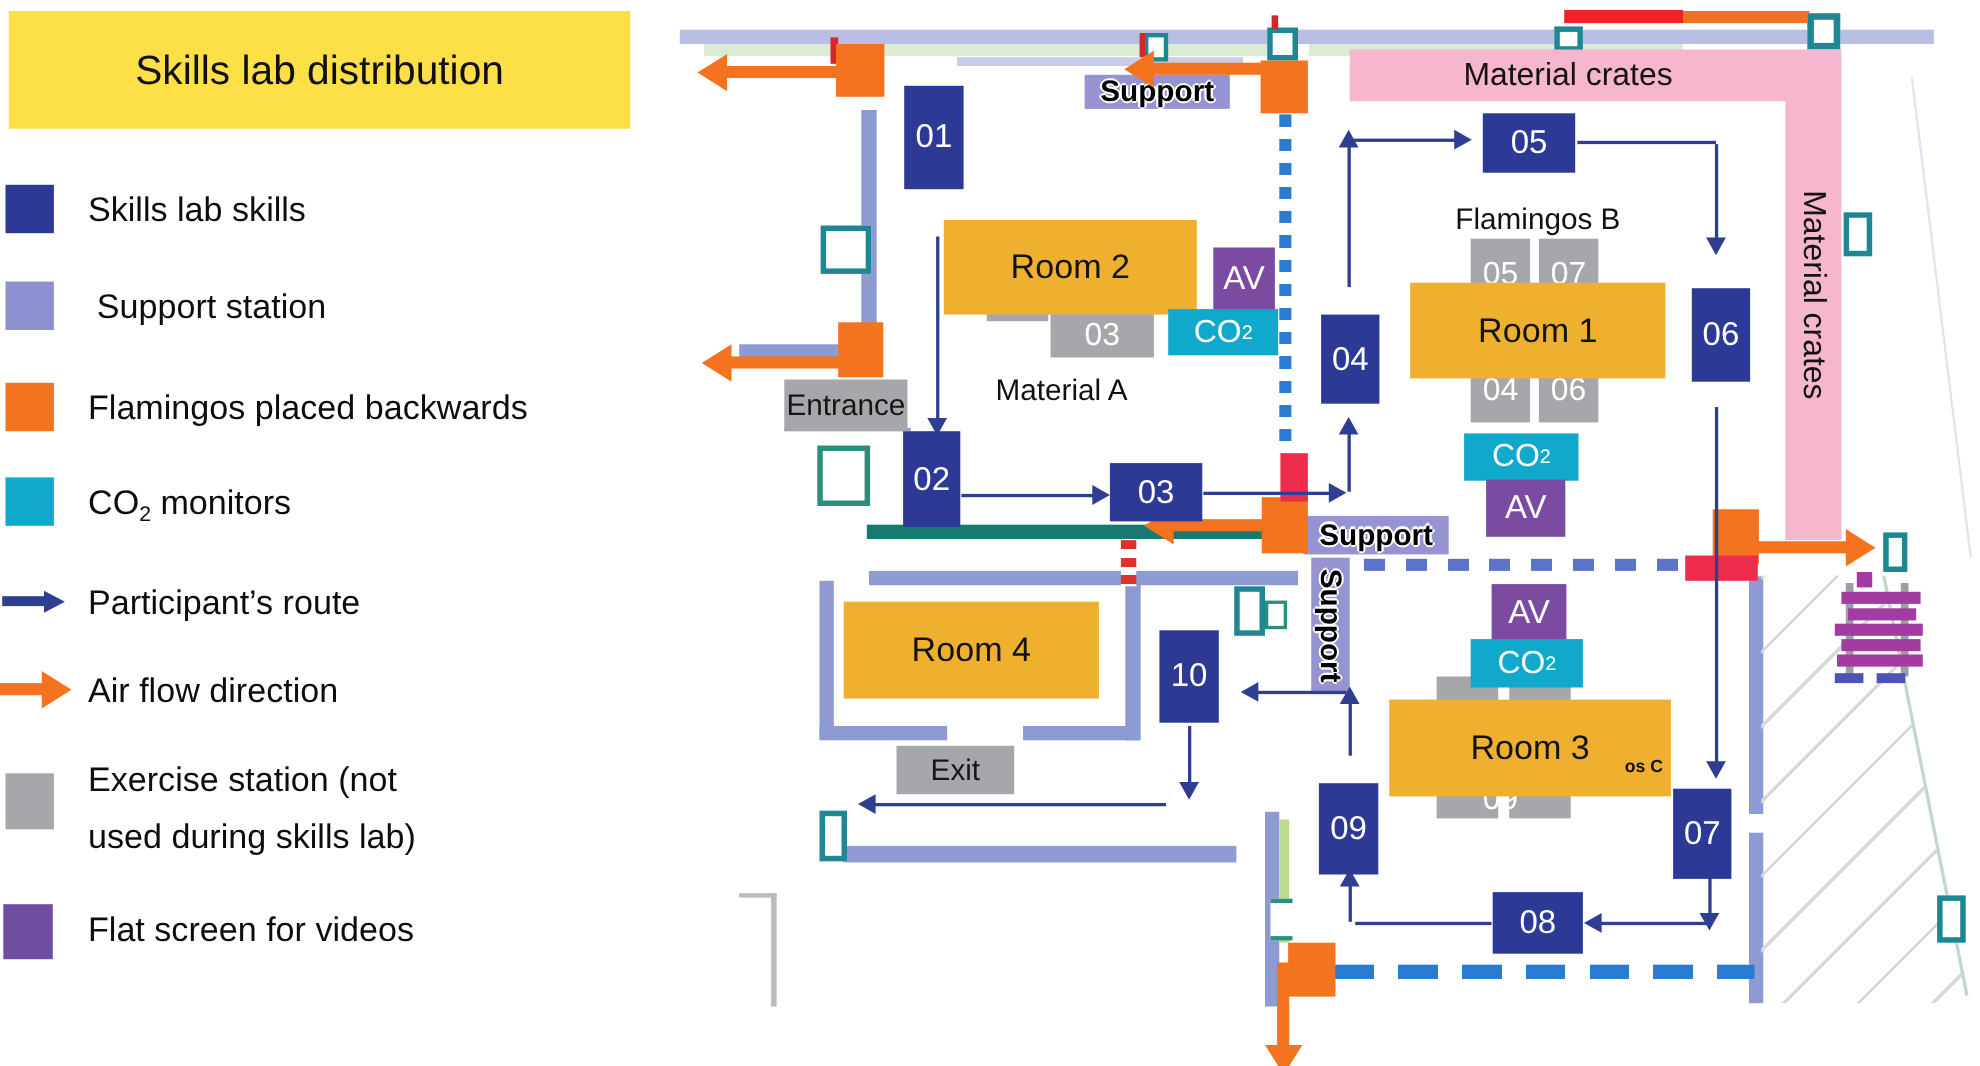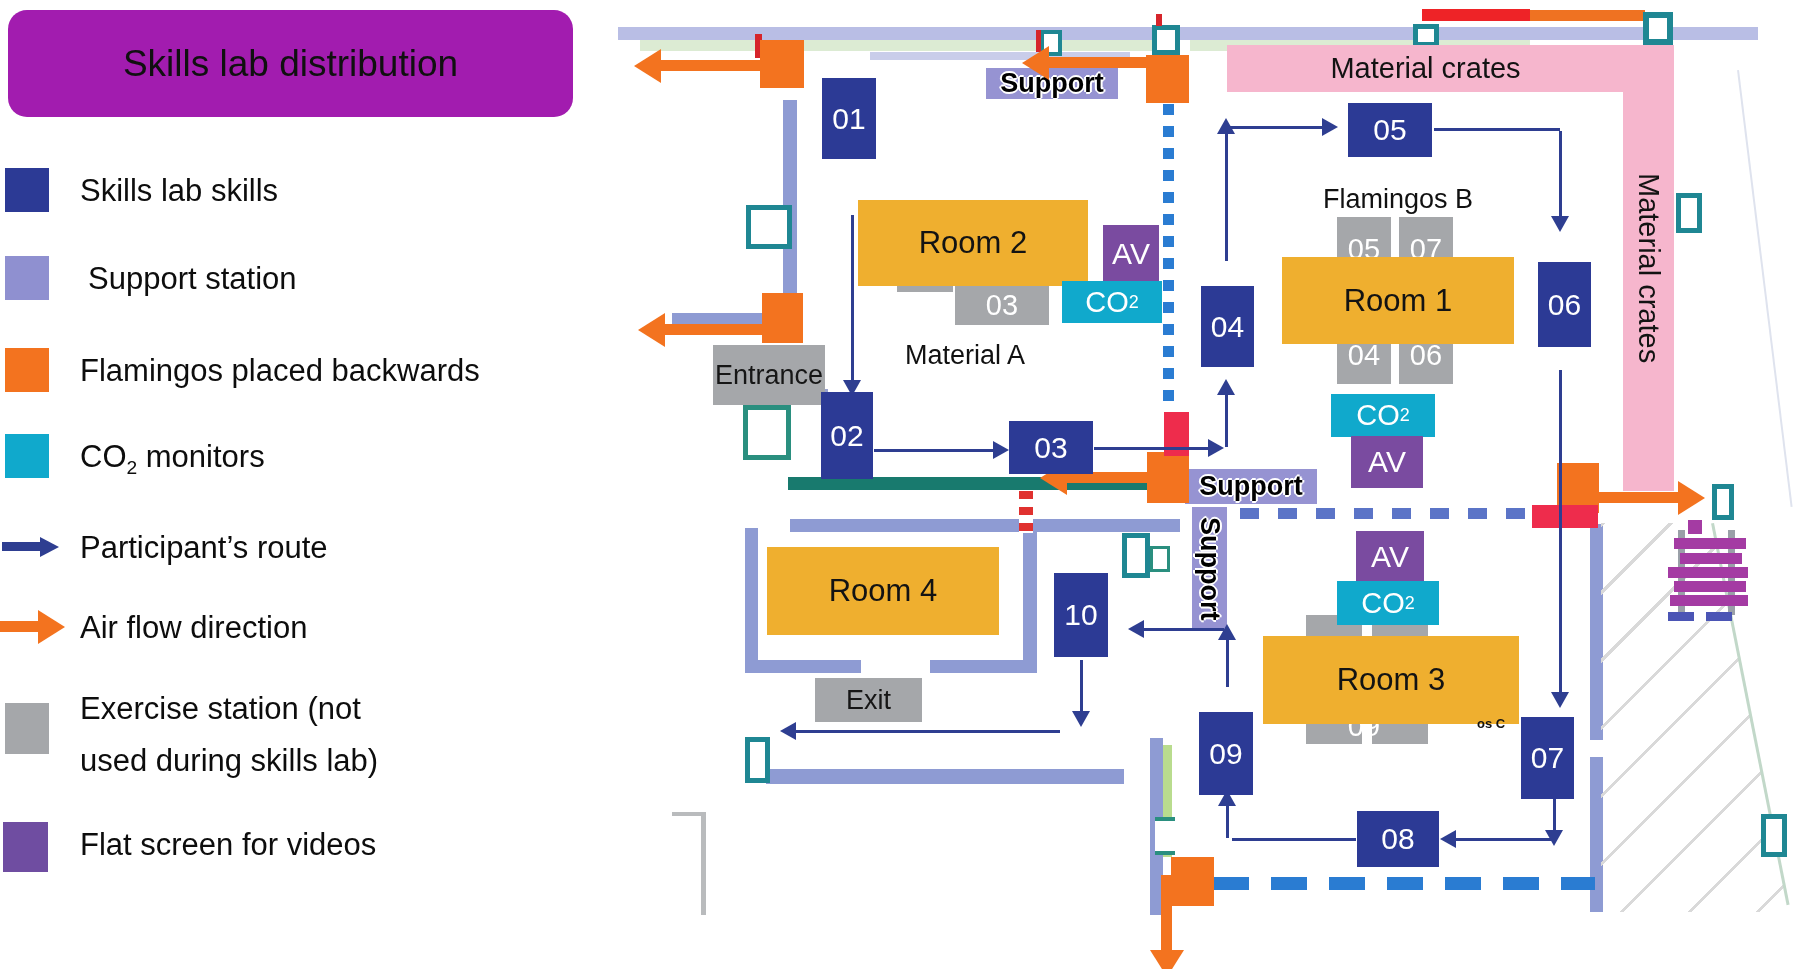--- a/index.html
+++ b/index.html
@@ -1,21 +1,21 @@
 <!DOCTYPE html>
 <html><head>
 <meta charset="utf-8">
 <style>
   html,body{margin:0;padding:0;background:#fff;}
   #stage{position:relative;width:1800px;height:969px;background:#fff;overflow:hidden;
          font-family:"Liberation Sans",sans-serif;color:#111;}
   .abs{position:absolute;}
   
-  .lg-title{background:#a21caf;display:flex;align-items:center;justify-content:center;
-            font-size:37px;color:#101010;border-radius:19px;}
+  .lg-title{background:#fde047;display:flex;align-items:center;justify-content:center;
+            font-size:37px;color:#101010;}
   .lg-text{font-size:31px;color:#0d0d0d;white-space:nowrap;}
   .sw{width:44px;height:44px;}
   
   .station{background:#2c3a95;color:#fff;display:flex;align-items:center;justify-content:center;
            font-size:30px;}
   .gray{background:#a5a7aa;color:#fff;font-size:29px;}
   .room{background:#efaf2f;color:#131313;display:flex;align-items:center;justify-content:center;
         font-size:31px;}
   .cyanbox{background:#10a9cc;color:#fff;display:flex;align-items:center;justify-content:center;
            font-size:29px;}
@@ -183,25 +183,25 @@
   <div class="abs avbox" style="left:1356px;top:531px;width:68px;height:52px;">AV</div>
   <div class="abs cyanbox" style="left:1337px;top:581px;width:102px;height:44px;">
       <span>CO</span>
       <span class="sub">2</span>
     </div>
 
   <div class="abs supbox" style="left:986px;top:68px;width:132px;height:31px;">Support</div>
   <div class="abs supbox" style="left:1185px;top:469px;width:132px;height:35px;">Support</div>
   <div class="abs supbox vert" style="left:1192px;top:507px;width:35px;height:124px;">Support</div>
 
-  <div class="abs graylab" style="left:713px;top:345px;width:112px;height:60px;">Entrance</div>
+  <div class="abs graylab" style="left:713px;top:345px;width:112px;height:47px;">Entrance</div>
   <div class="abs graylab" style="left:815px;top:678px;width:107px;height:44px;">Exit</div>
   <div class="abs" style="left:905px;top:340px;font-size:27px;">Material A</div>
   <div class="abs" style="left:1323px;top:184px;font-size:27px;">Flamingos B</div>
-  <div class="abs" style="left:1477px;top:689px;font-size:13px;font-weight:bold;margin-top:27px;">os C</div>
+  <div class="abs" style="left:1477px;top:689px;font-size:16px;font-weight:bold;">os C</div>
 
   <div class="abs vent" style="left:760px;top:40px;width:44px;height:48px;"></div>
   <div class="abs vent" style="left:762px;top:293px;width:41px;height:50px;"></div>
   <div class="abs vent" style="left:1146px;top:55px;width:43px;height:48px;"></div>
   <div class="abs vent" style="left:1147px;top:452px;width:42px;height:51px;"></div>
   <div class="abs vent" style="left:1557px;top:463px;width:42px;height:50px;"></div>
   <div class="abs vent" style="left:1171px;top:857px;width:43px;height:49px;"></div>
   <div class="abs redbox" style="left:1164px;top:412px;width:25px;height:44px;"></div>
   <div class="abs redbox" style="left:1532px;top:505px;width:66px;height:23px;"></div>
 
@@ -244,21 +244,21 @@
   <div class="abs tri u" style="left:1218px;top:790px;"></div>
   <div class="abs rl" style="left:1226px;top:634px;width:3px;height:53px;"></div>
   <div class="abs tri u" style="left:1218px;top:624px;"></div>
   <div class="abs rl" style="left:1140px;top:628px;width:84px;height:3px;"></div>
   <div class="abs tri l" style="left:1128px;top:620px;"></div>
   <div class="abs rl" style="left:1080px;top:660px;width:3px;height:55px;"></div>
   <div class="abs tri d" style="left:1072px;top:711px;"></div>
   <div class="abs rl" style="left:792px;top:730px;width:268px;height:3px;"></div>
   <div class="abs tri l" style="left:780px;top:722px;"></div>
 
-  <div class="abs station" style="left:822px;top:78px;width:54px;height:81px;">01</div>
+  <div class="abs station" style="left:822px;top:78px;width:54px;height:94px;">01</div>
   <div class="abs station" style="left:821px;top:392px;width:52px;height:87px;">02</div>
   <div class="abs station" style="left:1009px;top:421px;width:84px;height:53px;">03</div>
   <div class="abs station" style="left:1201px;top:286px;width:53px;height:81px;">04</div>
   <div class="abs station" style="left:1348px;top:103px;width:84px;height:54px;">05</div>
   <div class="abs station" style="left:1538px;top:262px;width:53px;height:85px;">06</div>
   <div class="abs station" style="left:1521px;top:717px;width:53px;height:82px;">07</div>
   <div class="abs station" style="left:1357px;top:811px;width:82px;height:56px;">08</div>
   <div class="abs station" style="left:1199px;top:712px;width:54px;height:83px;">09</div>
   <div class="abs station" style="left:1054px;top:573px;width:54px;height:84px;">10</div>
 

